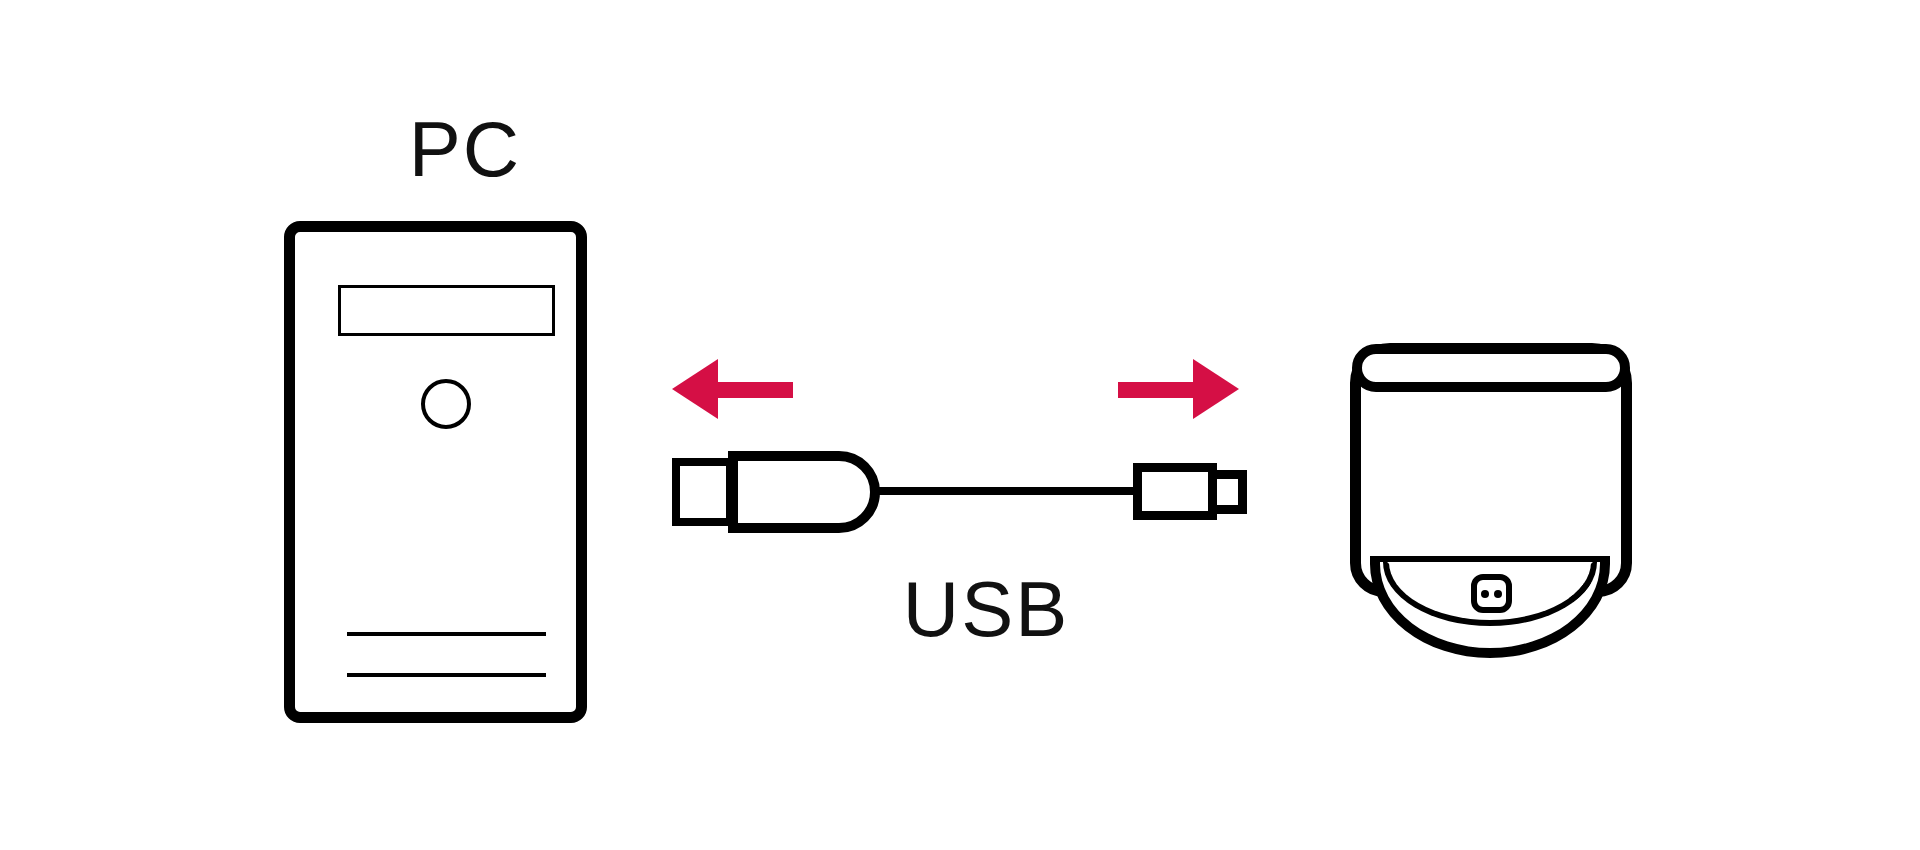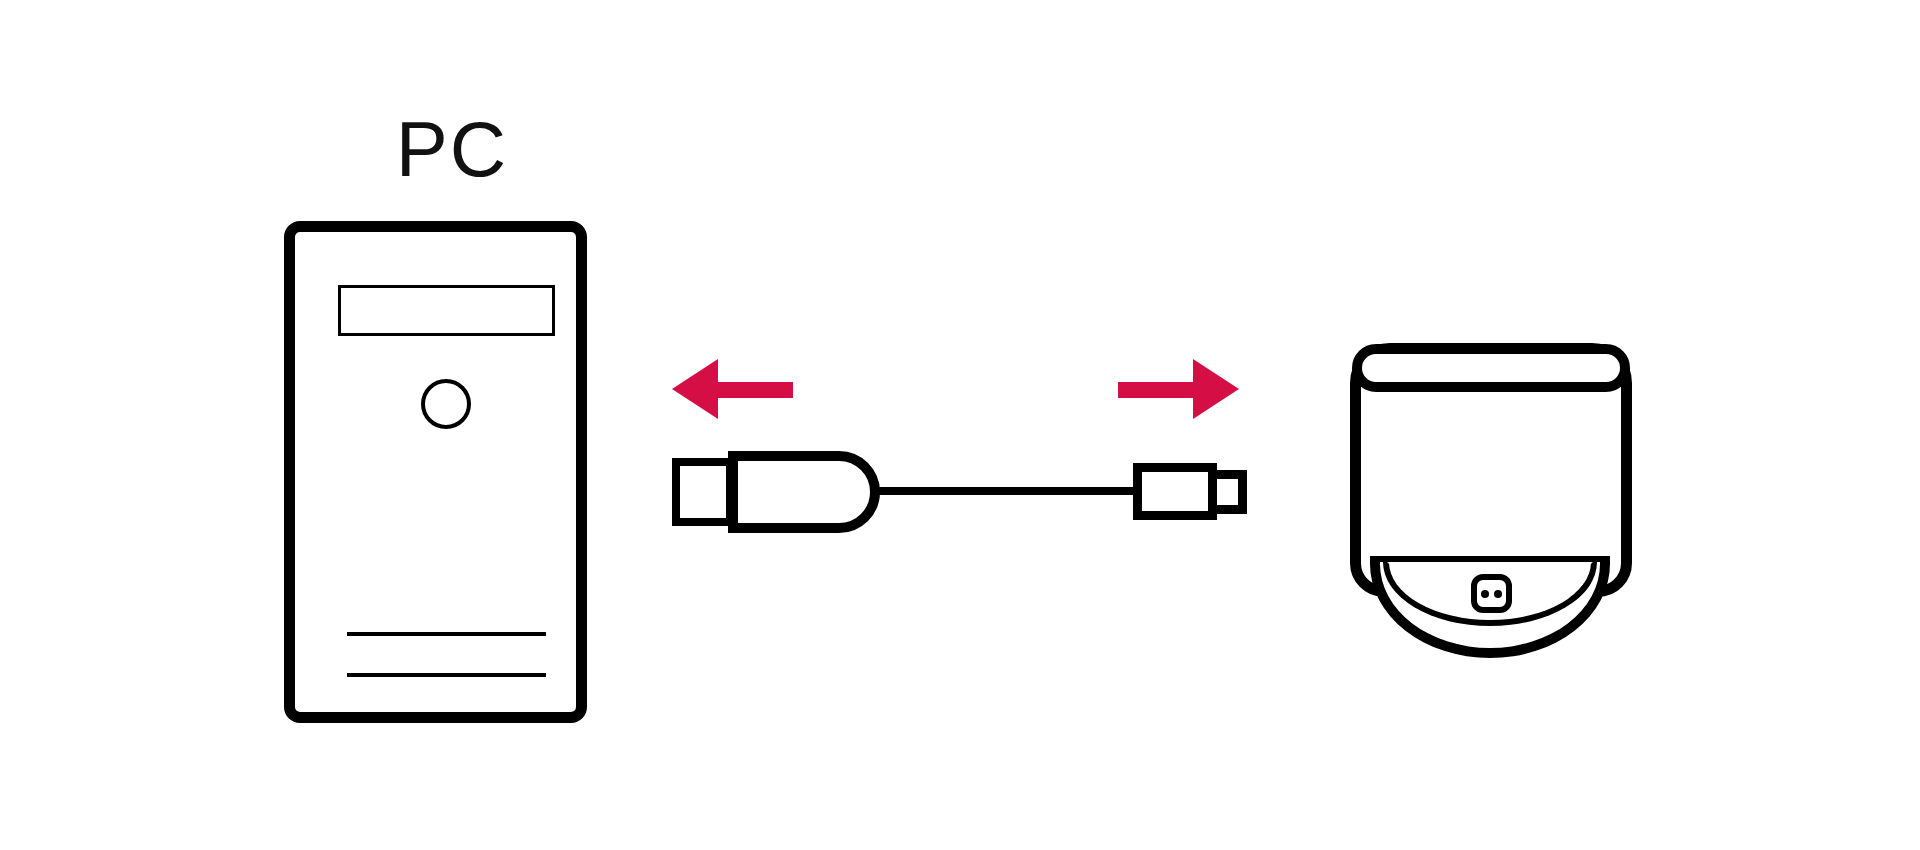--- a/index.html
+++ b/index.html
@@ -23,20 +23,21 @@
   
   .diagram-label {
     position: absolute;
     transform: translateX(-50%);
     font-size: 78px;
     font-weight: 300;
     letter-spacing: 2px;
     line-height: 1;
     color: var(--text);
     white-space: nowrap;
+    margin-left: 13px;
   }
   .pc-label  { left: 452px; top: 110px; }
   .usb-label { left: 973px; top: 570px; }
 
   
   .pc-tower {
     left: 284px; top: 221px;
     width: 303px; height: 502px;
     border: 11px solid var(--stroke);
     border-radius: 16px;
@@ -195,20 +196,21 @@
   </div>
 
   <div>
     <div class="abs cable-line"></div>
     <div class="abs usb-plug-a"></div>
     <div class="abs usb-body-a"></div>
     <div class="abs usb-micro-tip"></div>
     <div class="abs usb-micro-body"></div>
   </div>
 
+  <div class="diagram-label usb-label">USB</div>
 
   <div>
     <div class="abs dock-body"></div>
     <div class="abs dock-lid"></div>
     <div class="abs dock-base"></div>
     <div class="abs dock-base-inner-arc"></div>
     <div class="abs dock-port">
       <span class="port-dot"></span>
       <span class="port-dot"></span>
     </div>

